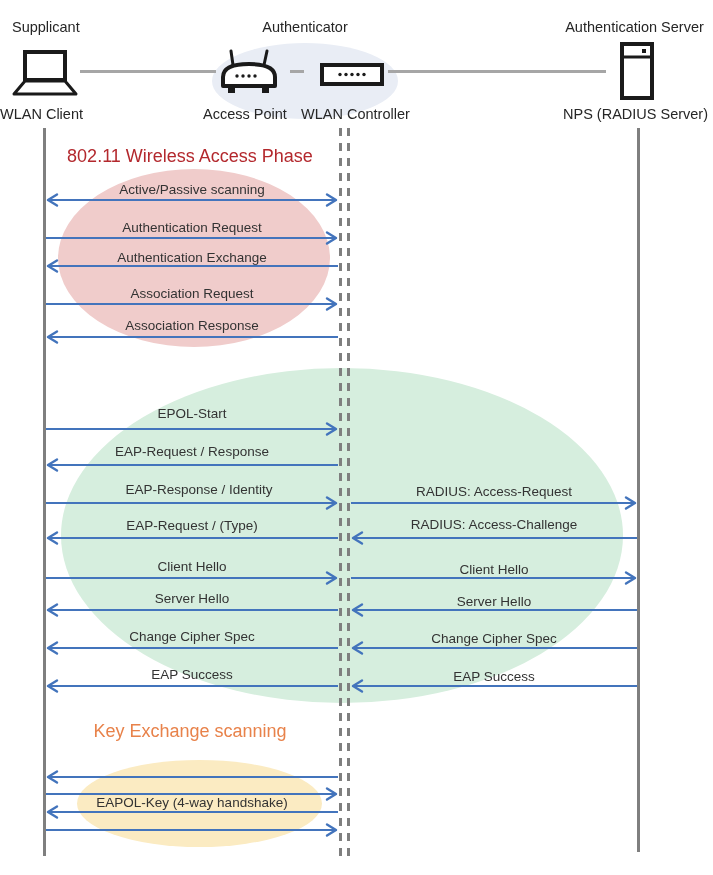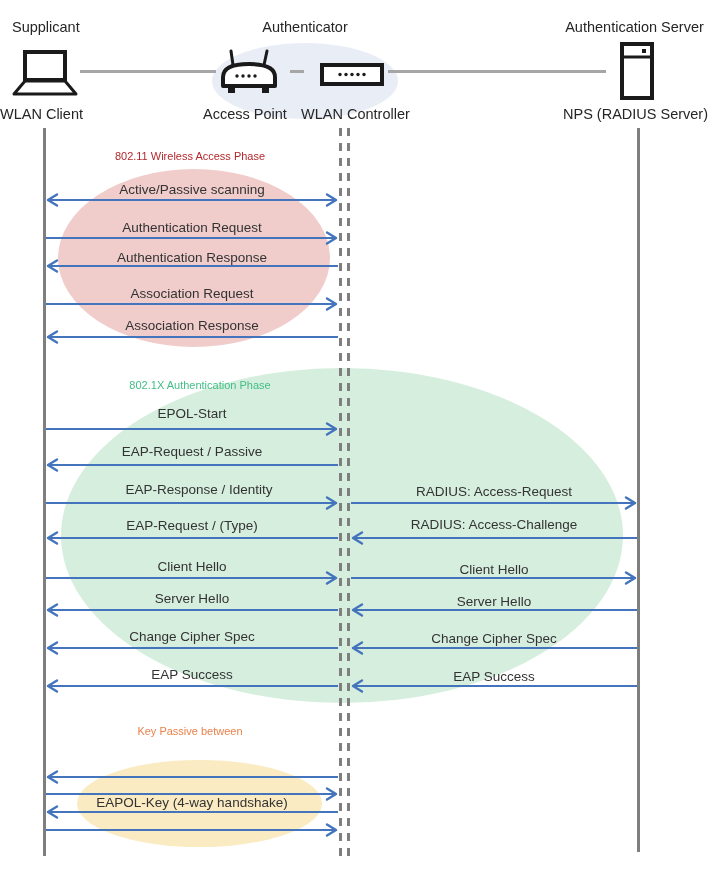--- a/index.html
+++ b/index.html
@@ -11,21 +11,21 @@
     --arrow:#4374BC; --lifeline:#7F7F7F; --connector:#A6A6A6; --icon:#1A1A1A;
   }
   .role { position:absolute; top:19px; font-size:14.5px; color:#262626; white-space:nowrap; }
   .role.center { text-align:center; }
   .device { position:absolute; top:106px; font-size:14.5px; color:#262626; white-space:nowrap; }
   .ellipse { position:absolute; border-radius:50%; }
   .connector { position:absolute; top:70px; height:3px; background:var(--connector); }
   .lifeline { position:absolute; top:128px; width:3px; height:728px; }
   .lifeline.solid { background:var(--lifeline); }
   .lifeline.dashed { background:repeating-linear-gradient(to bottom, var(--lifeline) 0 8px, transparent 8px 15px); }
-  .phase-title { position:absolute; font-size:11px; text-align:center; line-height:19px; white-space:nowrap; }
+  .phase-title { position:absolute; font-size:18px; text-align:center; line-height:19px; white-space:nowrap; }
   .msg-label { position:absolute; font-size:13.5px; color:#333333; text-align:center; line-height:15px; white-space:nowrap; }
   .msg-arrow { position:absolute; overflow:visible; }
   .icon { position:absolute; }
 </style>
 </head>
 <body>
 
 <div id="canvas" style="--arrow: #4374BC; --lifeline: #7F7F7F; --connector: #A6A6A6; --icon: #1A1A1A; --phase1_title: #B3282D; --phase2_title: #43BE86; --phase3_title: #E8824A; --phase1_fill: #F0CCCB; --phase2_fill: #D6EEDE; --phase3_fill: #FBEBC2; --authenticator_fill: #E9EDF5;">
 
   <div class="role" style="left:12px;">Supplicant</div>
@@ -78,58 +78,57 @@
   <div class="ellipse" style="left:58px;top:169px;width:272px;height:178px;background:var(--phase1_fill);"></div>
   <div class="ellipse" style="left:61px;top:368px;width:562px;height:335px;background:var(--phase2_fill);"></div>
   <div class="ellipse" style="left:77px;top:760px;width:245px;height:87px;background:var(--phase3_fill);"></div>
 
   <div class="lifeline solid" style="left:43px;"></div>
   <div class="lifeline dashed" style="left:339px;"></div>
   <div class="lifeline dashed" style="left:347px;"></div>
   <div class="lifeline solid" style="left:637px;height:724px;"></div>
 
   <div class="phase-title" style="left:60px;top:147px;width:260px;color:var(--phase1_title);">802.11 Wireless Access Phase</div>
-  <div class="phase-title" style="left:70px;top:376px;width:260px;color:var(--phase2_title);">802.1X Authentication Phase</div>
   <div class="phase-title" style="left:65px;top:722px;width:250px;color:var(--phase3_title);">
-    <div>Key Passive between</div>
+    <div>Key Exchange scanning</div>
   </div>
 
   <div id="messages">
       <div class="msg-label" style="left: 46px; top: 182px; width: 292px;">Active/Passive scanning</div>
       <svg class="msg-arrow" width="292" height="16" style="left: 46px; top: 192px;">
         <line x1="3" y1="8" x2="289" y2="8" stroke="#4374BC" stroke-width="2"></line>
         <path d="M11,2.5 L2,8 L11,13.5" fill="none" stroke="#4374BC" stroke-width="2.4" stroke-linecap="round" stroke-linejoin="round"></path>
         <path d="M281,2.5 L290,8 L281,13.5" fill="none" stroke="#4374BC" stroke-width="2.4" stroke-linecap="round" stroke-linejoin="round"></path>
       </svg>
       <div class="msg-label" style="left: 46px; top: 220px; width: 292px;">Authentication Request</div>
       <svg class="msg-arrow" width="292" height="16" style="left: 46px; top: 230px;">
         <line x1="0" y1="8" x2="289" y2="8" stroke="#4374BC" stroke-width="2"></line>
         <path d="M281,2.5 L290,8 L281,13.5" fill="none" stroke="#4374BC" stroke-width="2.4" stroke-linecap="round" stroke-linejoin="round"></path>
       </svg>
-      <div class="msg-label" style="left: 46px; top: 250px; width: 292px;">Authentication Response</div>
+      <div class="msg-label" style="left: 46px; top: 250px; width: 292px;">Authentication Exchange</div>
       <svg class="msg-arrow" width="292" height="16" style="left: 46px; top: 258px;">
         <line x1="3" y1="8" x2="292" y2="8" stroke="#4374BC" stroke-width="2"></line>
         <path d="M11,2.5 L2,8 L11,13.5" fill="none" stroke="#4374BC" stroke-width="2.4" stroke-linecap="round" stroke-linejoin="round"></path>
       </svg>
       <div class="msg-label" style="left: 46px; top: 286px; width: 292px;">Association Request</div>
       <svg class="msg-arrow" width="292" height="16" style="left: 46px; top: 296px;">
         <line x1="0" y1="8" x2="289" y2="8" stroke="#4374BC" stroke-width="2"></line>
         <path d="M281,2.5 L290,8 L281,13.5" fill="none" stroke="#4374BC" stroke-width="2.4" stroke-linecap="round" stroke-linejoin="round"></path>
       </svg>
       <div class="msg-label" style="left: 46px; top: 318px; width: 292px;">Association Response</div>
       <svg class="msg-arrow" width="292" height="16" style="left: 46px; top: 329px;">
         <line x1="3" y1="8" x2="292" y2="8" stroke="#4374BC" stroke-width="2"></line>
         <path d="M11,2.5 L2,8 L11,13.5" fill="none" stroke="#4374BC" stroke-width="2.4" stroke-linecap="round" stroke-linejoin="round"></path>
       </svg>
       <div class="msg-label" style="left: 46px; top: 406px; width: 292px;">EPOL-Start</div>
       <svg class="msg-arrow" width="292" height="16" style="left: 46px; top: 421px;">
         <line x1="0" y1="8" x2="289" y2="8" stroke="#4374BC" stroke-width="2"></line>
         <path d="M281,2.5 L290,8 L281,13.5" fill="none" stroke="#4374BC" stroke-width="2.4" stroke-linecap="round" stroke-linejoin="round"></path>
       </svg>
-      <div class="msg-label" style="left: 46px; top: 444px; width: 292px;">EAP-Request / Passive</div>
+      <div class="msg-label" style="left: 46px; top: 444px; width: 292px;">EAP-Request / Response</div>
       <svg class="msg-arrow" width="292" height="16" style="left: 46px; top: 457px;">
         <line x1="3" y1="8" x2="292" y2="8" stroke="#4374BC" stroke-width="2"></line>
         <path d="M11,2.5 L2,8 L11,13.5" fill="none" stroke="#4374BC" stroke-width="2.4" stroke-linecap="round" stroke-linejoin="round"></path>
       </svg>
       <div class="msg-label" style="left: 46px; top: 482px; width: 292px; padding-left: 14px;">EAP-Response / Identity</div>
       <svg class="msg-arrow" width="292" height="16" style="left: 46px; top: 495px;">
         <line x1="0" y1="8" x2="289" y2="8" stroke="#4374BC" stroke-width="2"></line>
         <path d="M281,2.5 L290,8 L281,13.5" fill="none" stroke="#4374BC" stroke-width="2.4" stroke-linecap="round" stroke-linejoin="round"></path>
       </svg>
       <div class="msg-label" style="left: 351px; top: 484px; width: 286px;">RADIUS: Access-Request</div>

